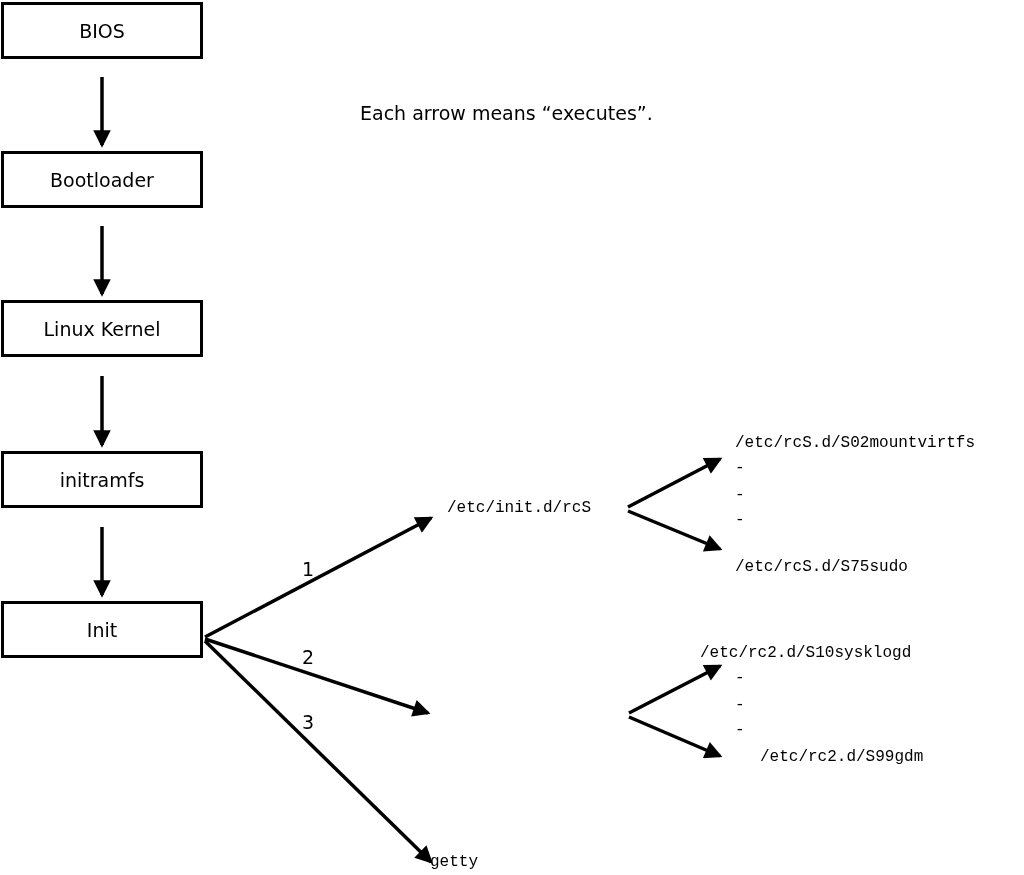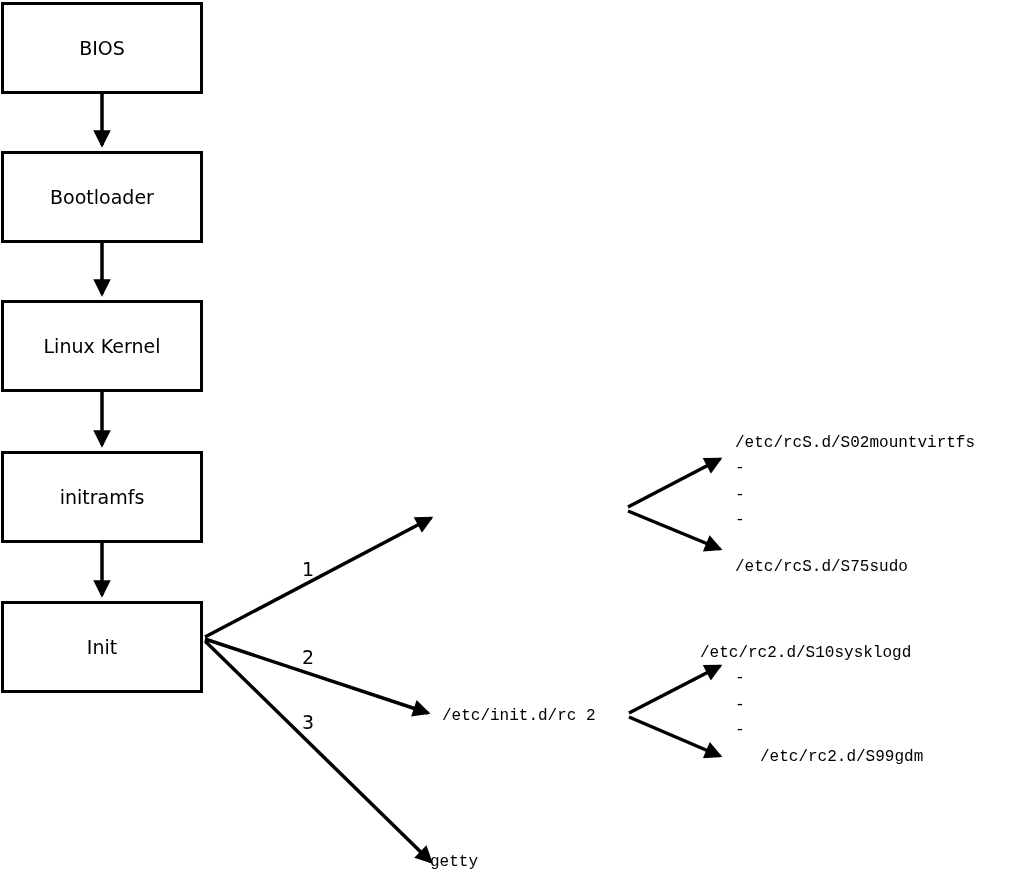--- a/index.html
+++ b/index.html
@@ -15,21 +15,21 @@
   }
   .arrow-layer {
     position: absolute;
     left: 0; top: 0;
     width: 1024px; height: 875px;
   }
   .box {
     position: absolute;
     left: 1px;
     width: 202px;
-    height: 92px;
+    height: 57px;
     border: 3px solid #000000;
     background: #ffffff;
     display: flex;
     align-items: center;
     justify-content: center;
     font-size: 19px;
   }
   .box-bios       { top: 2px;   }
   .box-bootloader { top: 151px; text-align: center; }
   .box-kernel     { top: 300px; }
@@ -98,20 +98,21 @@
       <line x1="205" y1="641" x2="431" y2="862" marker-end="url(#ah)"></line>
 
       <line x1="628" y1="507" x2="720" y2="459" marker-end="url(#ah)"></line>
       <line x1="628" y1="511" x2="720" y2="549" marker-end="url(#ah)"></line>
 
       <line x1="629" y1="713" x2="720" y2="666" marker-end="url(#ah)"></line>
       <line x1="629" y1="717" x2="720" y2="756" marker-end="url(#ah)"></line>
     </g>
   </svg>
 
+  <div class="note">Each arrow means “executes”.</div>
 
   <div class="box box-bios">
     <span>BIOS</span>
   </div>
   <div class="box box-bootloader">
     <span>Bootloader</span>
   </div>
   <div class="box box-initramfs">
     <span>initramfs</span>
   </div>
@@ -119,21 +120,21 @@
     <span>Linux Kernel</span>
   </div>
   <div class="box box-init">
     <span>Init</span>
   </div>
 
   <div class="fan-num fan-num-1">1</div>
   <div class="fan-num fan-num-2">2</div>
   <div class="fan-num fan-num-3">3</div>
 
-  <div class="mono lbl-rc2">/etc/init.d/rc 2</div>
+  <div class="mono lbl-rcS">/etc/init.d/rcS</div>
   <div class="mono lbl-getty">getty</div>
 
   <div class="mono scr-rcS-first">/etc/rcS.d/S02mountvirtfs</div>
   <div class="mono scr-rcS-d1">-</div>
   <div class="mono scr-rcS-d2">-</div>
   <div class="mono scr-rcS-d3">-</div>
   <div class="mono scr-rcS-last">/etc/rcS.d/S75sudo</div>
 
   <div class="mono scr-rc2-first">/etc/rc2.d/S10sysklogd</div>
   <div class="mono scr-rc2-d1">-</div>

